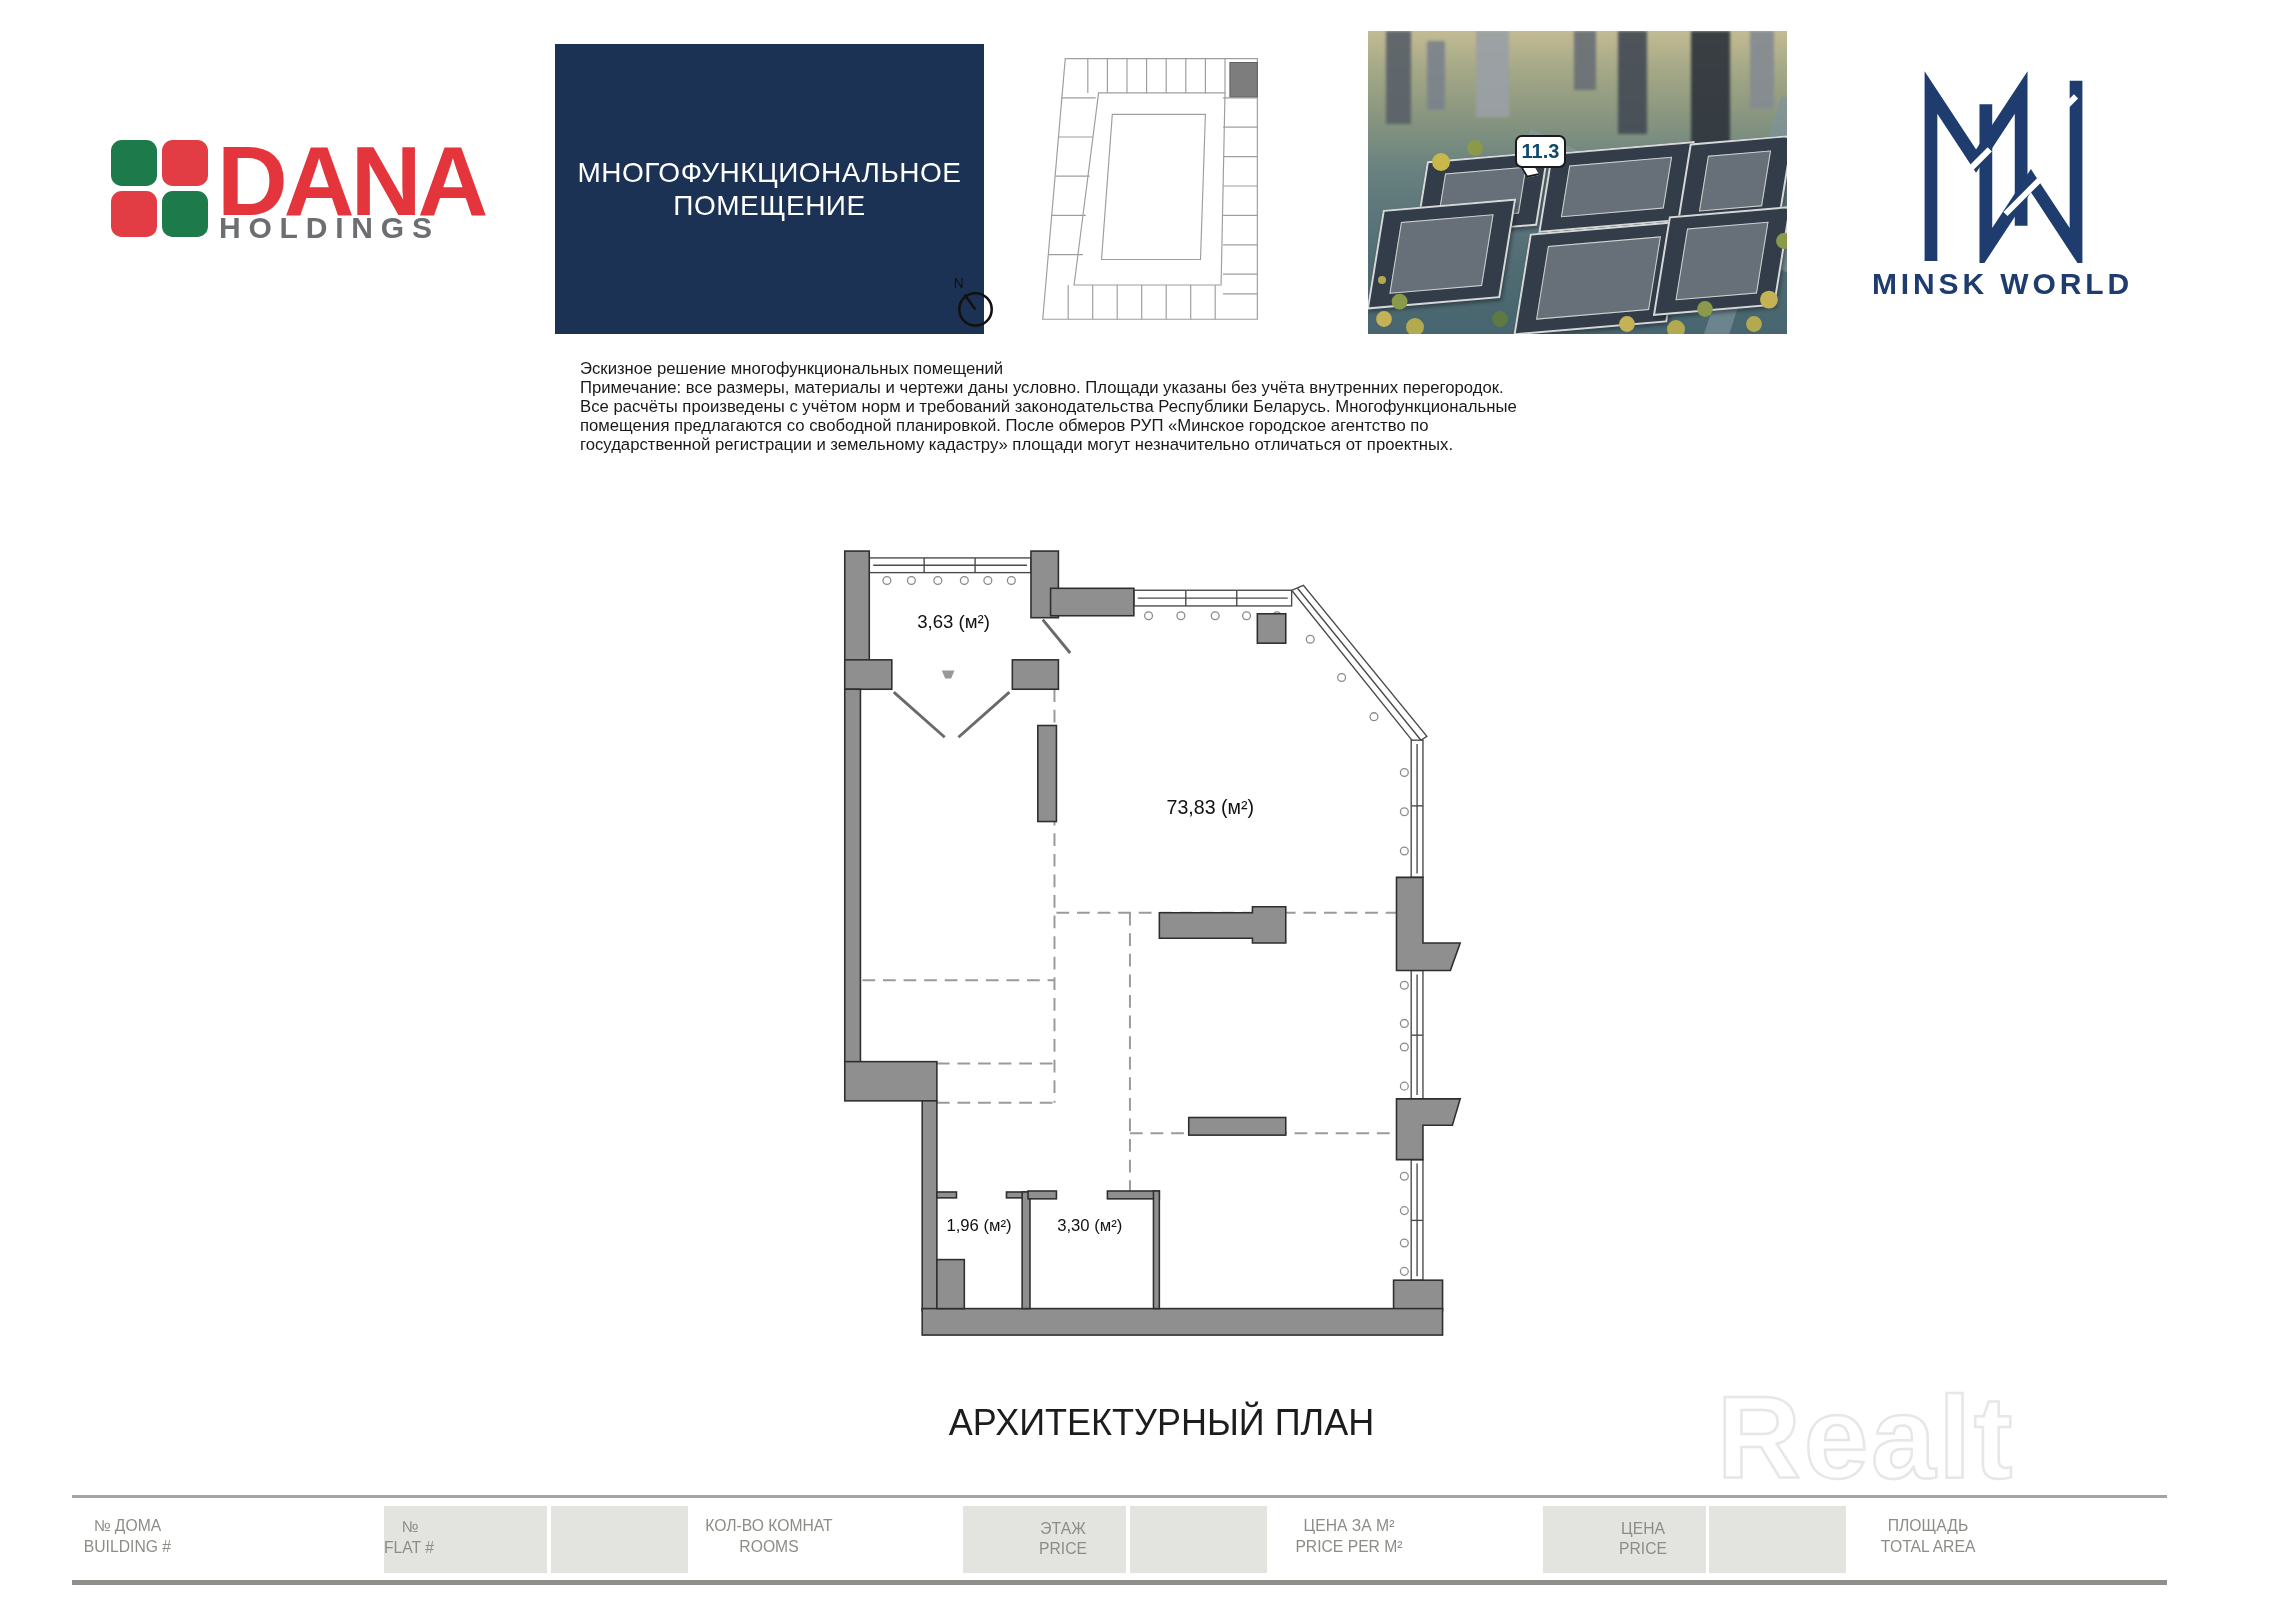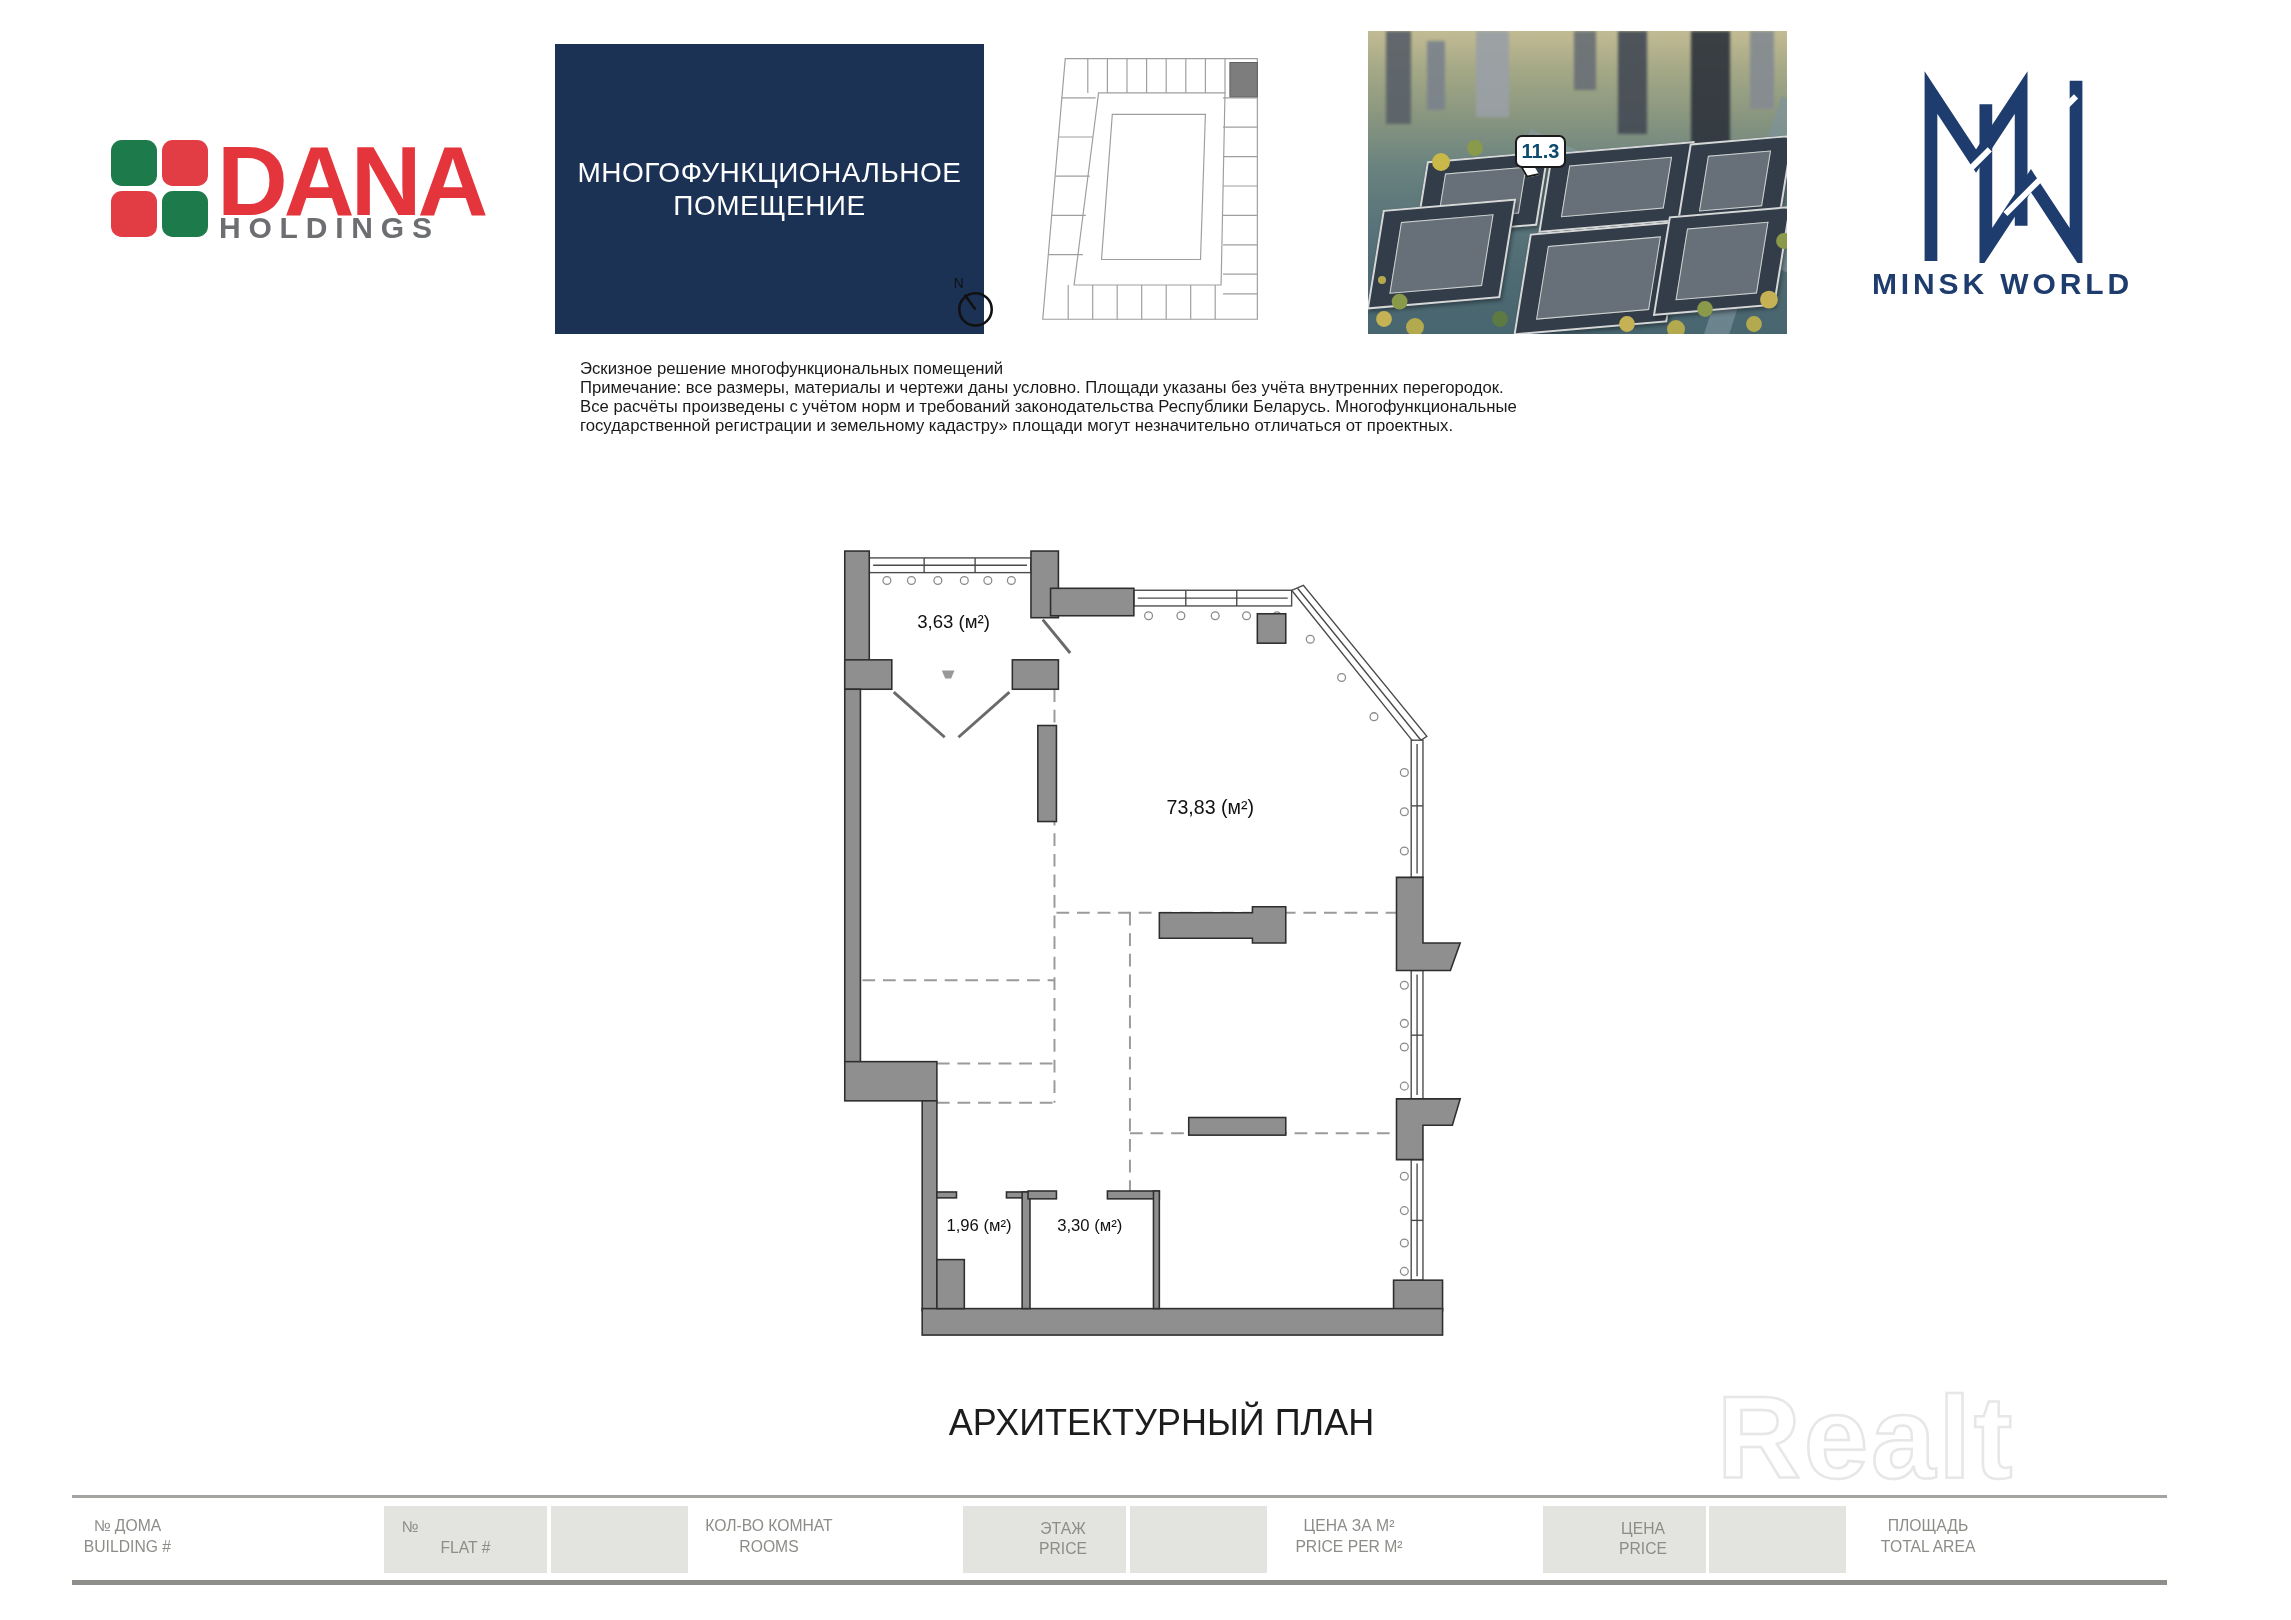--- a/index.html
+++ b/index.html
@@ -64,21 +64,21 @@
              letter-spacing:2.9px;color:#ffffff;-webkit-text-stroke:2.5px #e7e7e7;}
 
   
   .f-line-thin{left:72px;top:1495px;width:2095px;height:2.9px;background:#a3a3a0;}
   .f-line-thick{left:72px;top:1580px;width:2095px;height:4.9px;background:#8e8e8b;}
   .f-label{top:1516px;width:294px;text-align:center;font-size:15.7px;line-height:20.6px;color:#8d8d88;}
   .f-box{top:1506px;height:67px;background:#e3e3e0;}
   .f-box .center2{position:absolute;left:0;right:0;top:12.7px;text-align:center;
                   font-size:15.7px;line-height:20.6px;color:#8d8d88;padding-left:37px;}
   .f-box .corner{position:absolute;left:17.6px;top:11.8px;font-size:15.7px;color:#8d8d88;}
-  .f-box .flatlbl{position:absolute;left:0;right:0;top:33px;text-align:center;
+  .f-box .flatlbl{position:absolute;left:0;right:0;top:33px;text-align:left;
                   font-size:15.7px;color:#8d8d88;}
 </style>
 </head>
 <body>
 
 <div class="page">
 
   <div class="abs dana">
     <div class="abs dana-squares">
       <div class="dsq tl"></div>
@@ -191,20 +191,21 @@
       <line x1="88" y1="152" x2="142" y2="98"></line>
       <line x1="120" y1="72" x2="160" y2="32"></line>
     </g>
   </svg>
   <div class="abs mw-word">MINSK WORLD</div>
 
   <div class="abs notes">
     <div>Эскизное решение многофункциональных помещений</div>
     <div>Примечание: все размеры, материалы и чертежи даны условно. Площади указаны без учёта внутренних перегородок.</div>
     <div>Все расчёты произведены с учётом норм и требований законодательства Республики Беларусь. Многофункциональные</div>
+    <div>помещения предлагаются со свободной планировкой. После обмеров РУП «Минское городское агентство по</div>
     <div>государственной регистрации и земельному кадастру» площади могут незначительно отличаться от проектных.</div>
   </div>
 
   <svg class="abs plan" viewBox="850 550 650 830">
 
     <g stroke="#9a9a9a" stroke-width="2" stroke-dasharray="13 8" fill="none">
       <line x1="1076" y1="703" x2="1076" y2="1125"></line>
       <line x1="880" y1="1000" x2="1076" y2="1000"></line>
       <line x1="956" y1="1085" x2="1076" y2="1085"></line>
       <line x1="956" y1="1125" x2="1076" y2="1125"></line>

